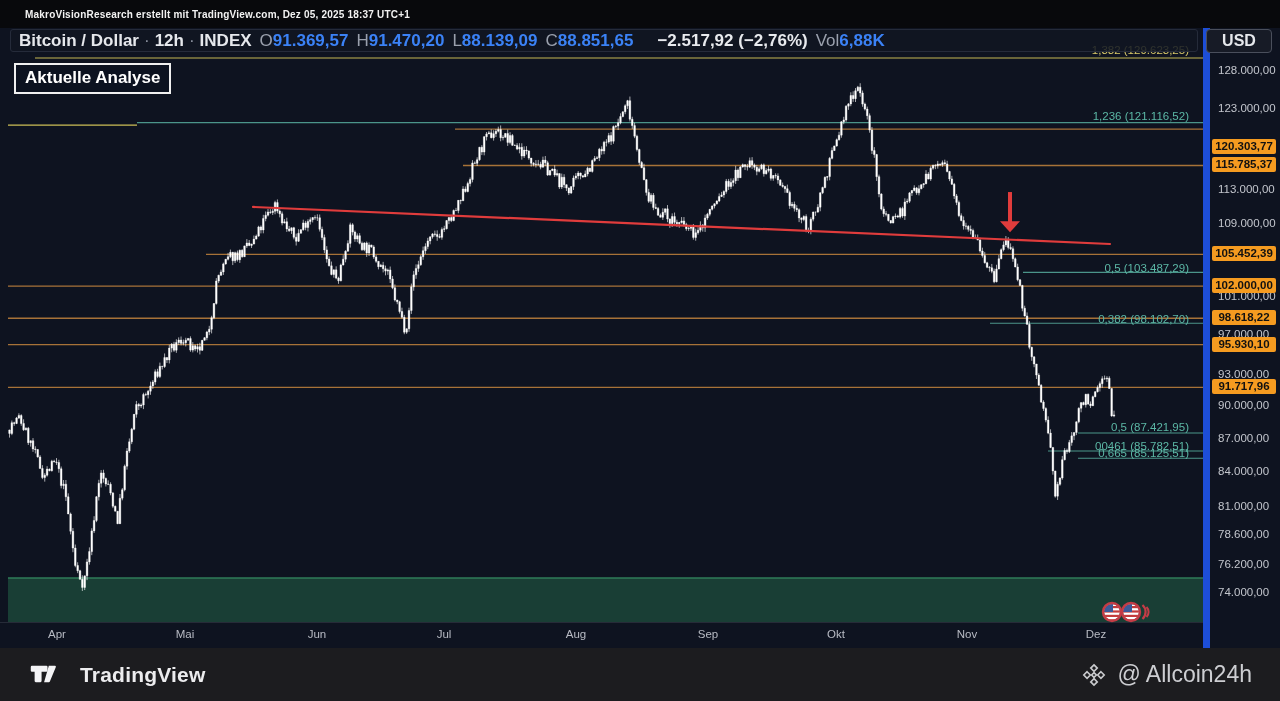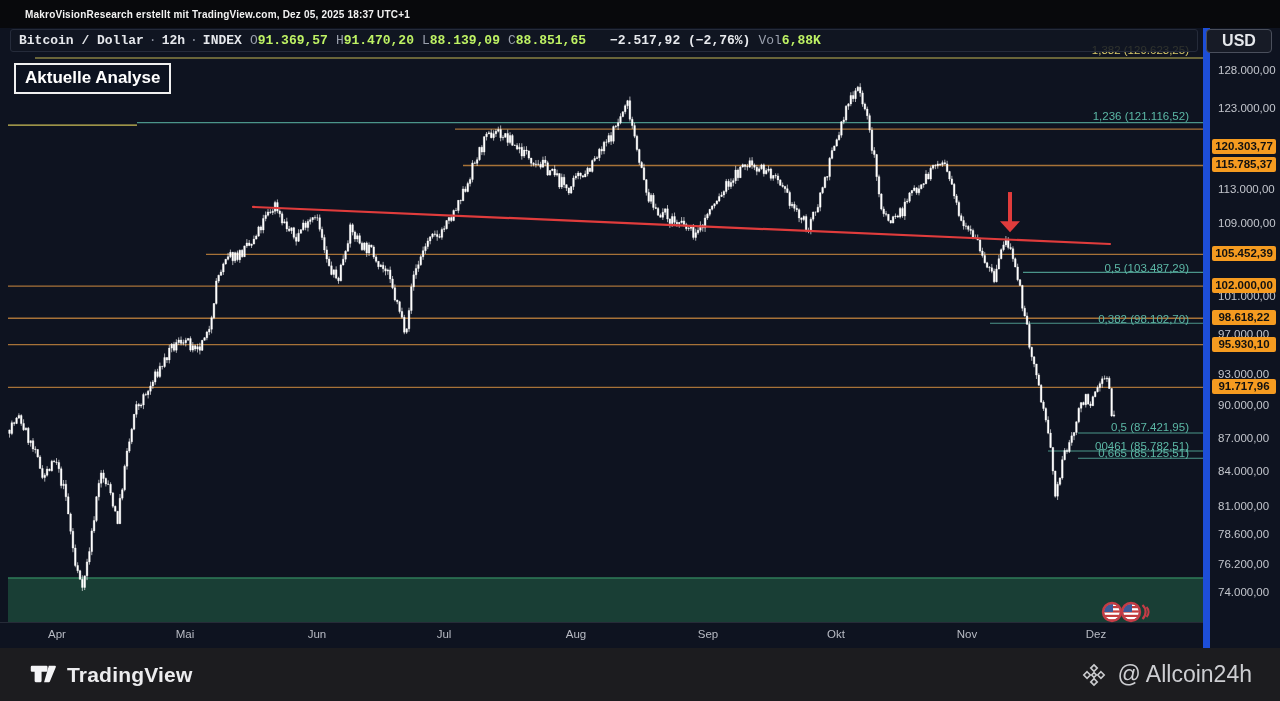--- a/index.html
+++ b/index.html
@@ -14,25 +14,25 @@
 
   
   .main { position:absolute; left:0; top:28px; width:1280px; height:620px; background:#0e1320; }
   .chart-area { position:absolute; left:0; top:0; width:1203px; height:620px; }
   #chart-svg { position:absolute; left:0; top:0; }
 
   
   .legend-bar { position:absolute; left:10px; top:1px; width:1188px; height:23px;
                 background:rgba(17,22,34,.85); border:1px solid #252b3a; border-radius:3px;
                 display:flex; align-items:center; padding:0 8px; z-index:6; white-space:nowrap; }
-  .legend-bar span { font-size:13px;font-family:Liberation Mono, monospace; }
+  .legend-bar span { font-size:17px; }
   .lg-sym { color:#e6e8ec; font-weight:700; }
   .lg-dim { color:#8b909e; padding:0 5px; }
   .lg-k   { color:#9aa0ad; padding-left:8px; }
-  .lg-v   { color:#bef264; font-weight:700; }
+  .lg-v   { color:#3b82f6; font-weight:700; }
   .lg-chg { color:#e8eaee; font-weight:700; padding-left:24px; }
 
   .usd-button { position:absolute; left:1206px; top:1px; width:66px; height:24px;
                 background:#171b26; border:1px solid #4a4f5c; border-radius:4px;
                 color:#e6e8ec; font-size:16px; font-weight:700; text-align:center;
                 line-height:22px; z-index:7; }
 
   .analysis-box { position:absolute; left:14px; top:35px; z-index:6;
                   border:2px solid #f0f0f0; background:rgba(13,19,32,.8);
                   color:#fff; font-size:17px; font-weight:700; padding:3px 9px 4px; }
@@ -55,21 +55,21 @@
 
   
   .time-axis { position:absolute; left:0; top:594px; width:1203px; height:26px;
                border-top:1px solid #262b38; background:#0e1320; }
   .time-label { position:absolute; top:5px; width:40px; margin-left:-20px; text-align:center;
                 color:#b8bbc4; font-size:11.5px; }
 
   
   .footer { position:absolute; left:0; top:648px; width:1280px; height:53px; background:#1c1c1f;
             display:flex; align-items:center; justify-content:space-between; padding:0 28px 0 30px; }
-  .brand { display:flex; align-items:center; gap:10px; }
+  .brand { display:flex; align-items:center; gap:23px; }
   .brand-name { color:#ececee; font-size:21px; font-weight:700; letter-spacing:.2px; }
   .credit { display:flex; align-items:center; gap:10px; }
   .credit-text { color:#cdced2; font-size:23px; }
 </style>
 </head>
 <body>
 
 <div class="app">
 
   <div class="topstrip">

